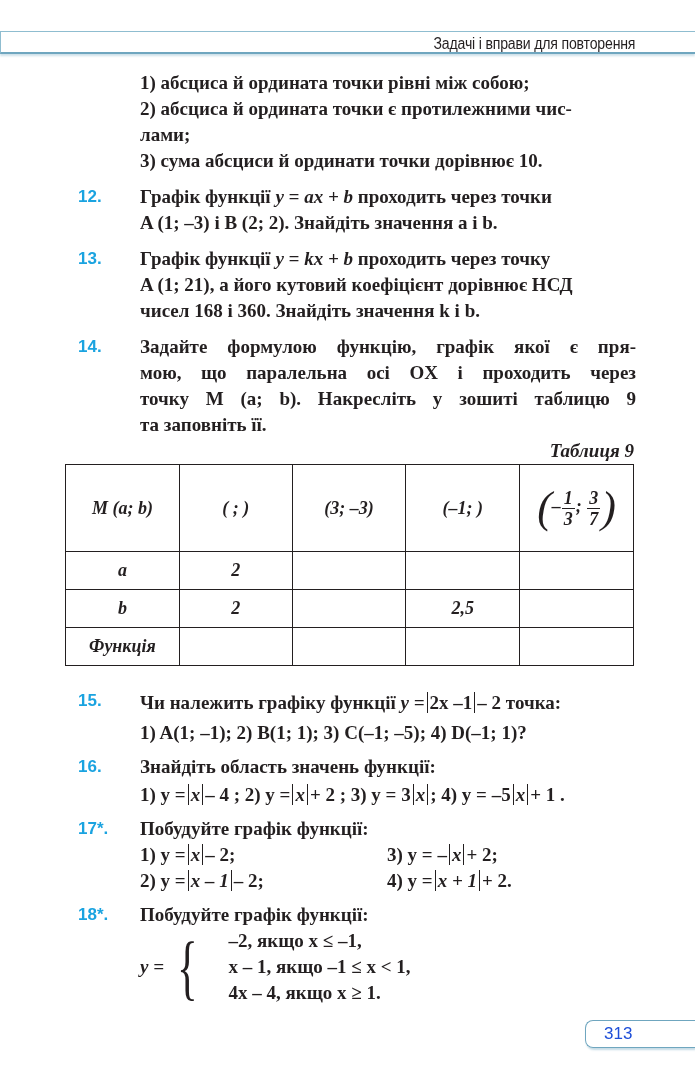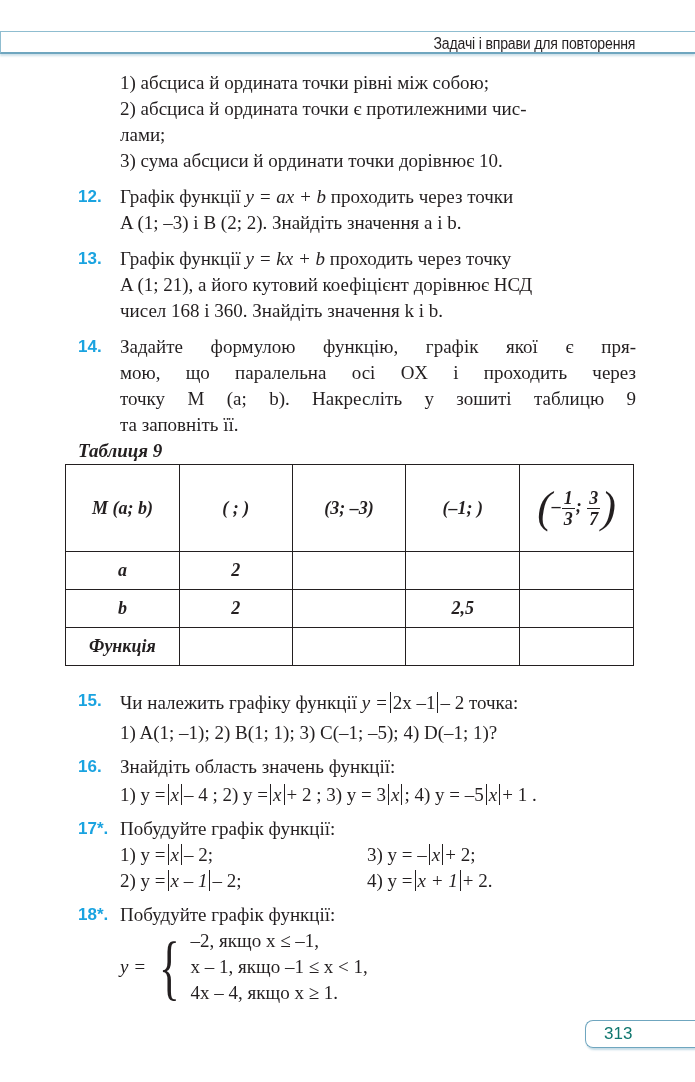--- a/index.html
+++ b/index.html
@@ -14,31 +14,31 @@
     box-shadow: 0 2px 2px rgba(111,166,191,0.35);
     background: #ffffff; box-sizing: border-box;
   }
   .header-title {
     position: absolute; right: 60px; top: 3px;
     font-family: "Liberation Sans", "DejaVu Sans", sans-serif;
     font-size: 16px; color: #231f20; letter-spacing: -0.2px;
     transform: scaleX(0.88); transform-origin: right center;
   }
   .content { position: absolute; left: 78px; top: 70px; width: 558px; }
-  .line { font-size: 19px; font-weight: normal; line-height: 26px; white-space: nowrap; }
+  .line { font-size: 19px; font-weight: bold; line-height: 26px; white-space: nowrap; margin-left: 20px; }
   .indent { padding-left: 42px; }
   .task { position: relative; padding-left: 42px; }
   .task-num {
     position: absolute; left: 0; top: 0;
     font-family: Liberation Sans, sans-serif;
     font-weight: bold; font-size: 17px; color: #1aa3e0; line-height: 26px;
   }
   .i { font-style: italic; }
   .just { text-align: justify; text-align-last: justify; display: block; white-space: normal; }
-  .caption { font-style: italic; font-weight: bold; font-size: 19px; line-height: 26px; padding-right: 2px; }
+  .caption { text-align: right; font-style: italic; font-weight: bold; font-size: 19px; line-height: 26px; padding-right: 2px; }
   table.t9 {
     position: absolute; left: 65px; top: 464px; width: 569px;
     border-collapse: collapse; font-size: 18px; font-weight: bold;
   }
   table.t9 td {
     border: 1.5px solid #231f20; text-align: center; vertical-align: middle; padding: 0; font-style: italic;
   }
   table.t9 tr.h td { height: 86px; }
   table.t9 tr.r td { height: 37px; }
   .frac { display: inline-flex; flex-direction: column; vertical-align: middle; line-height: 20px; margin: 0 1px; }
@@ -49,21 +49,21 @@
   .cols .c1 { width: 247px; }
   .brace-wrap { display: flex; align-items: center; }
   .brace { font-size: 72px; font-weight: normal; line-height: 72px; margin: 0 4px 0 6px; transform: scaleX(0.6); }
   .page-num {
     position: absolute; left: 585px; top: 1020px; width: 110px; height: 28px;
     border: 1.5px solid #6fa6bf; border-right: none; border-radius: 8px 0 0 8px;
     box-sizing: border-box; box-shadow: 1px 2px 2px rgba(111,166,191,0.4);
   }
   .page-num span {
     position: absolute; left: 18px; top: 3px;
-    font-family: "Liberation Sans", "DejaVu Sans", sans-serif; font-size: 17px; color: #0f766e;
+    font-family: "Liberation Sans", "DejaVu Sans", sans-serif; font-size: 17px; color: #1d4ed8;
   }
 </style>
 </head>
 <body>
 
 <div class="header-bar">
   <span class="header-title">Задачі і вправи для повторення</span>
 </div>
 
 <div class="content">

